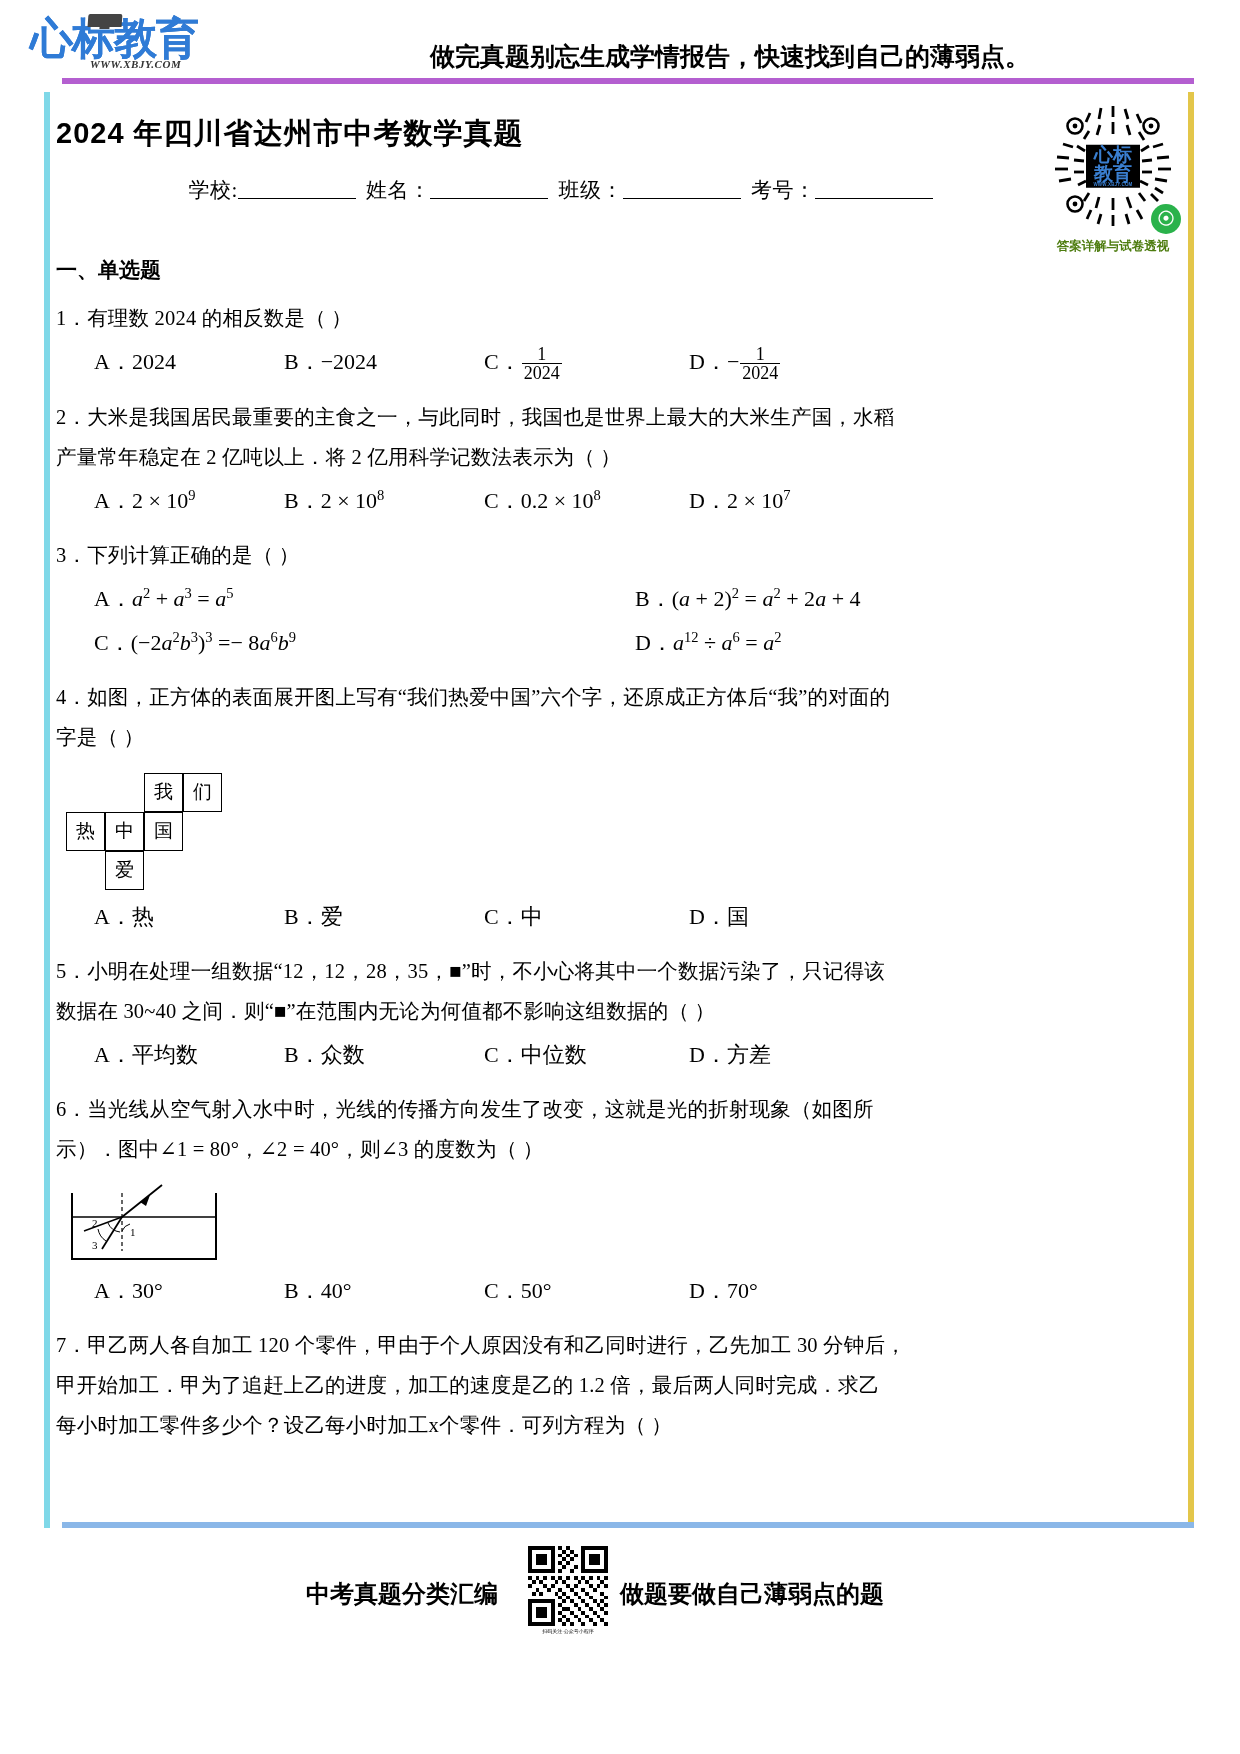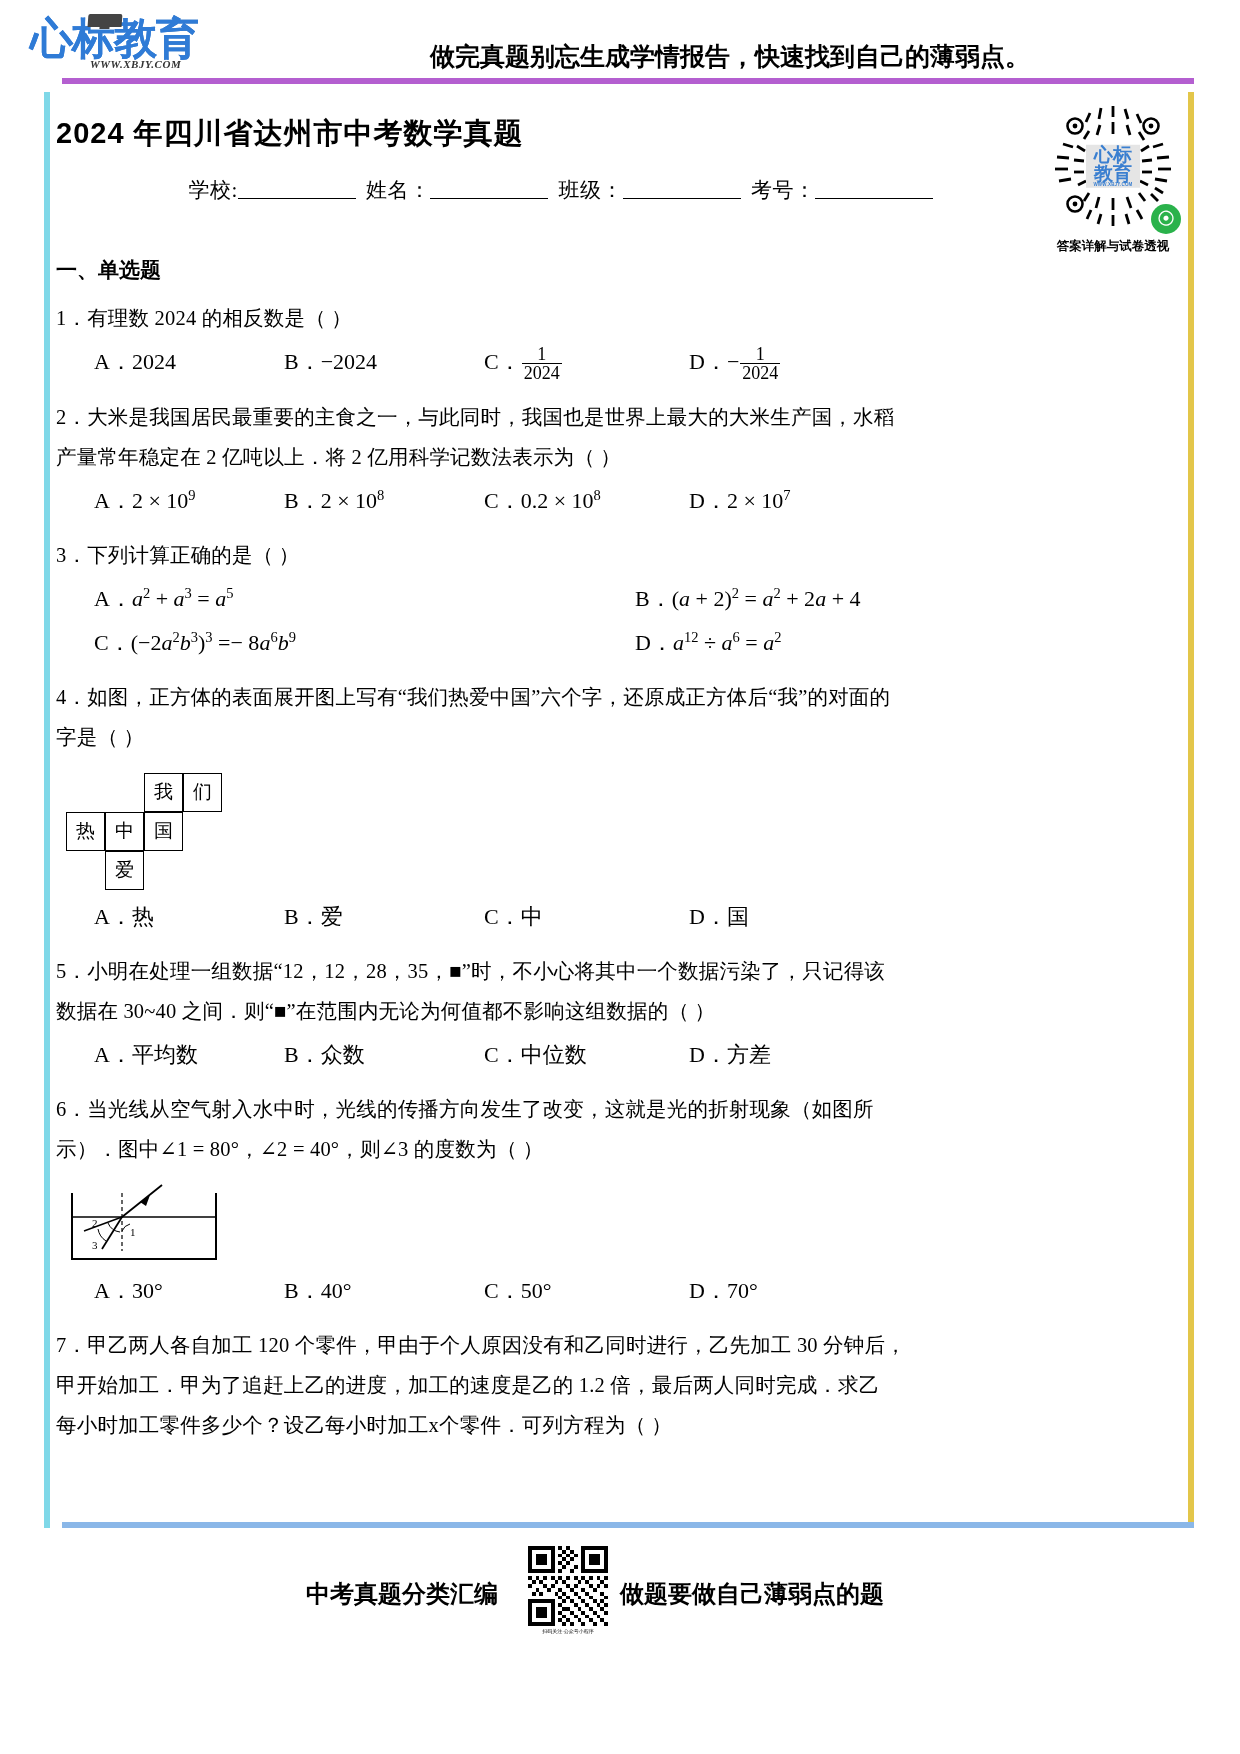--- a/index.html
+++ b/index.html
@@ -166,21 +166,21 @@
     position: absolute;
     left: 50%; top: 50%;
     transform: translate(-50%,-50%);
     width: 54px;
     text-align: center;
     font-family: "Liberation Sans", sans-serif;
     font-weight: bold;
     color: #3a7fd0;
     line-height: 1.0;
     z-index: 3;
-    background: #e5e5e5;
+    background: #000000;
   }
   .qr-center .l1 { font-size: 19px; }
   .qr-center .l2 { font-size: 19px; }
   .qr-center .l3 { font-size: 4.5px; color:#3a7fd0; letter-spacing:0.2px;}
   .qr-mini {
     position: absolute;
     right: -2px;
     bottom: -2px;
     width: 30px; height: 30px;
     border-radius: 50%;
@@ -190,21 +190,21 @@
     font-size: 18px;
     line-height: 30px;
     text-align: center;
     font-family: "DejaVu Sans", sans-serif;
   }
   .qr-caption {
     margin-top: 6px;
     font-family: "Liberation Sans", sans-serif;
     font-size: 12.5px;
     font-weight: bold;
-    color: #000000;
+    color: #4d7c0f;
     letter-spacing: 0px;
   }
 
   
   .section-head {
     font-family: "Liberation Sans", sans-serif;
     font-weight: bold;
     font-size: 21px;
     margin: 52px 0 0 0;
   }

